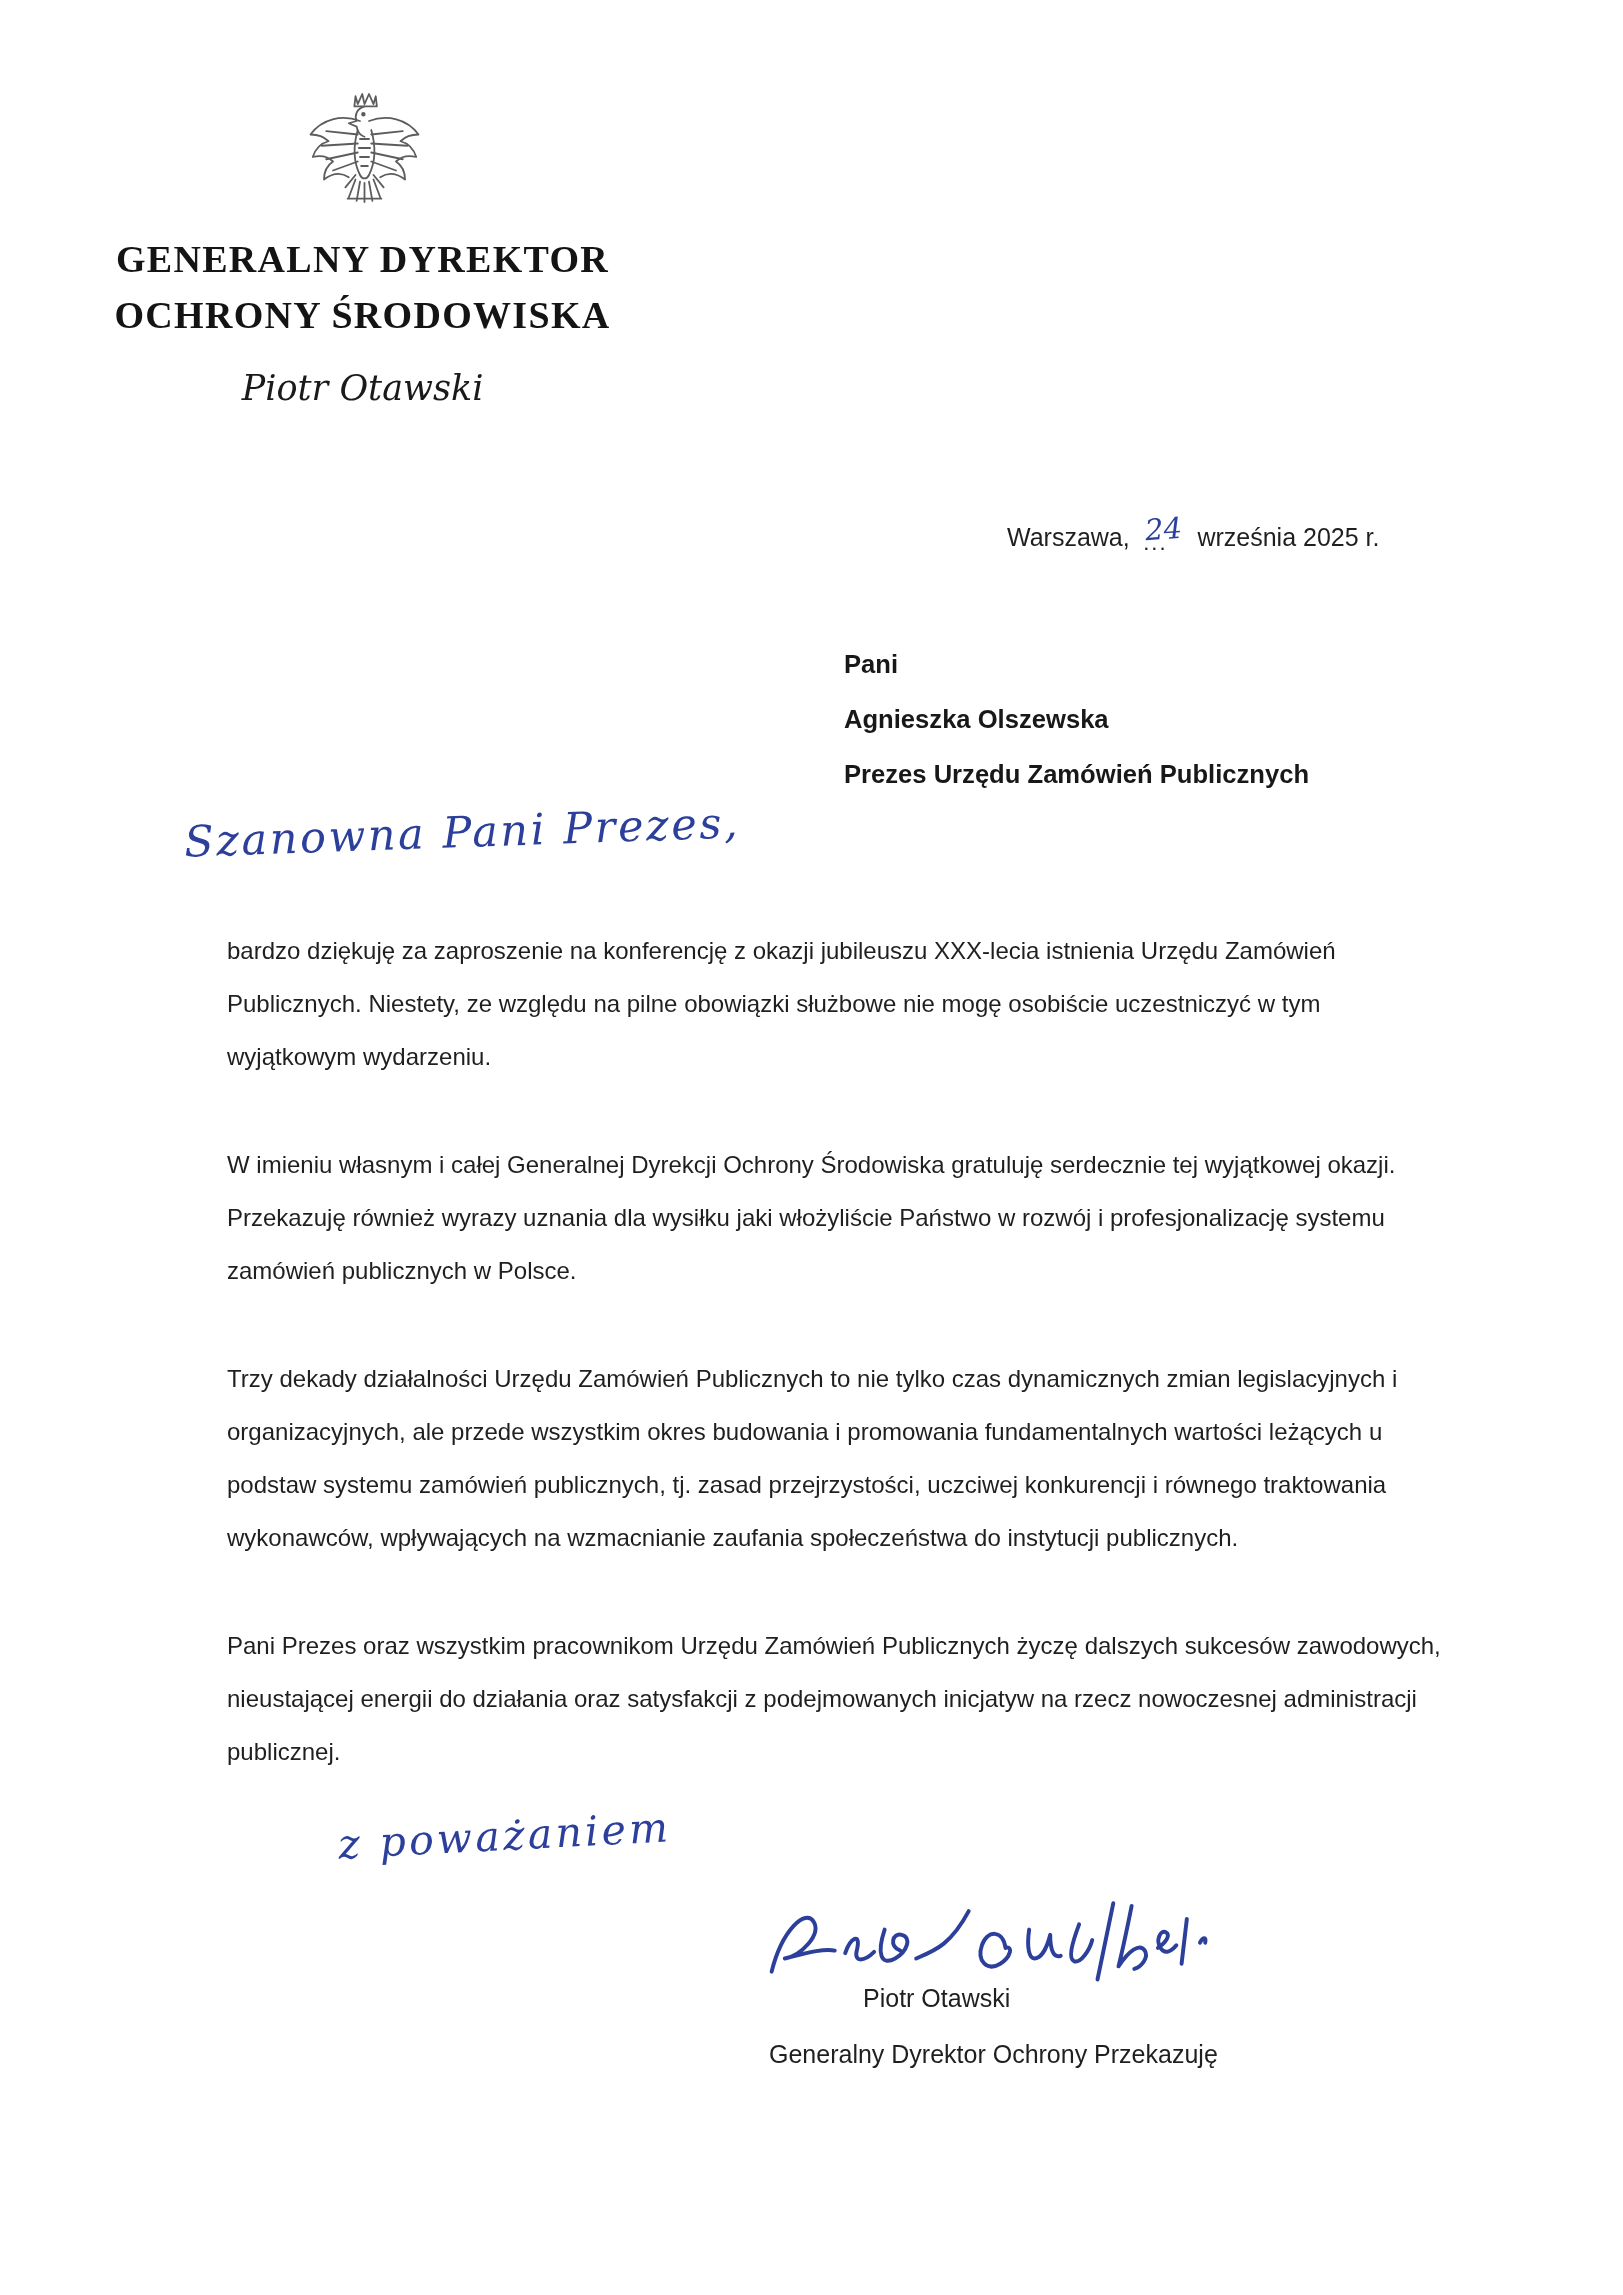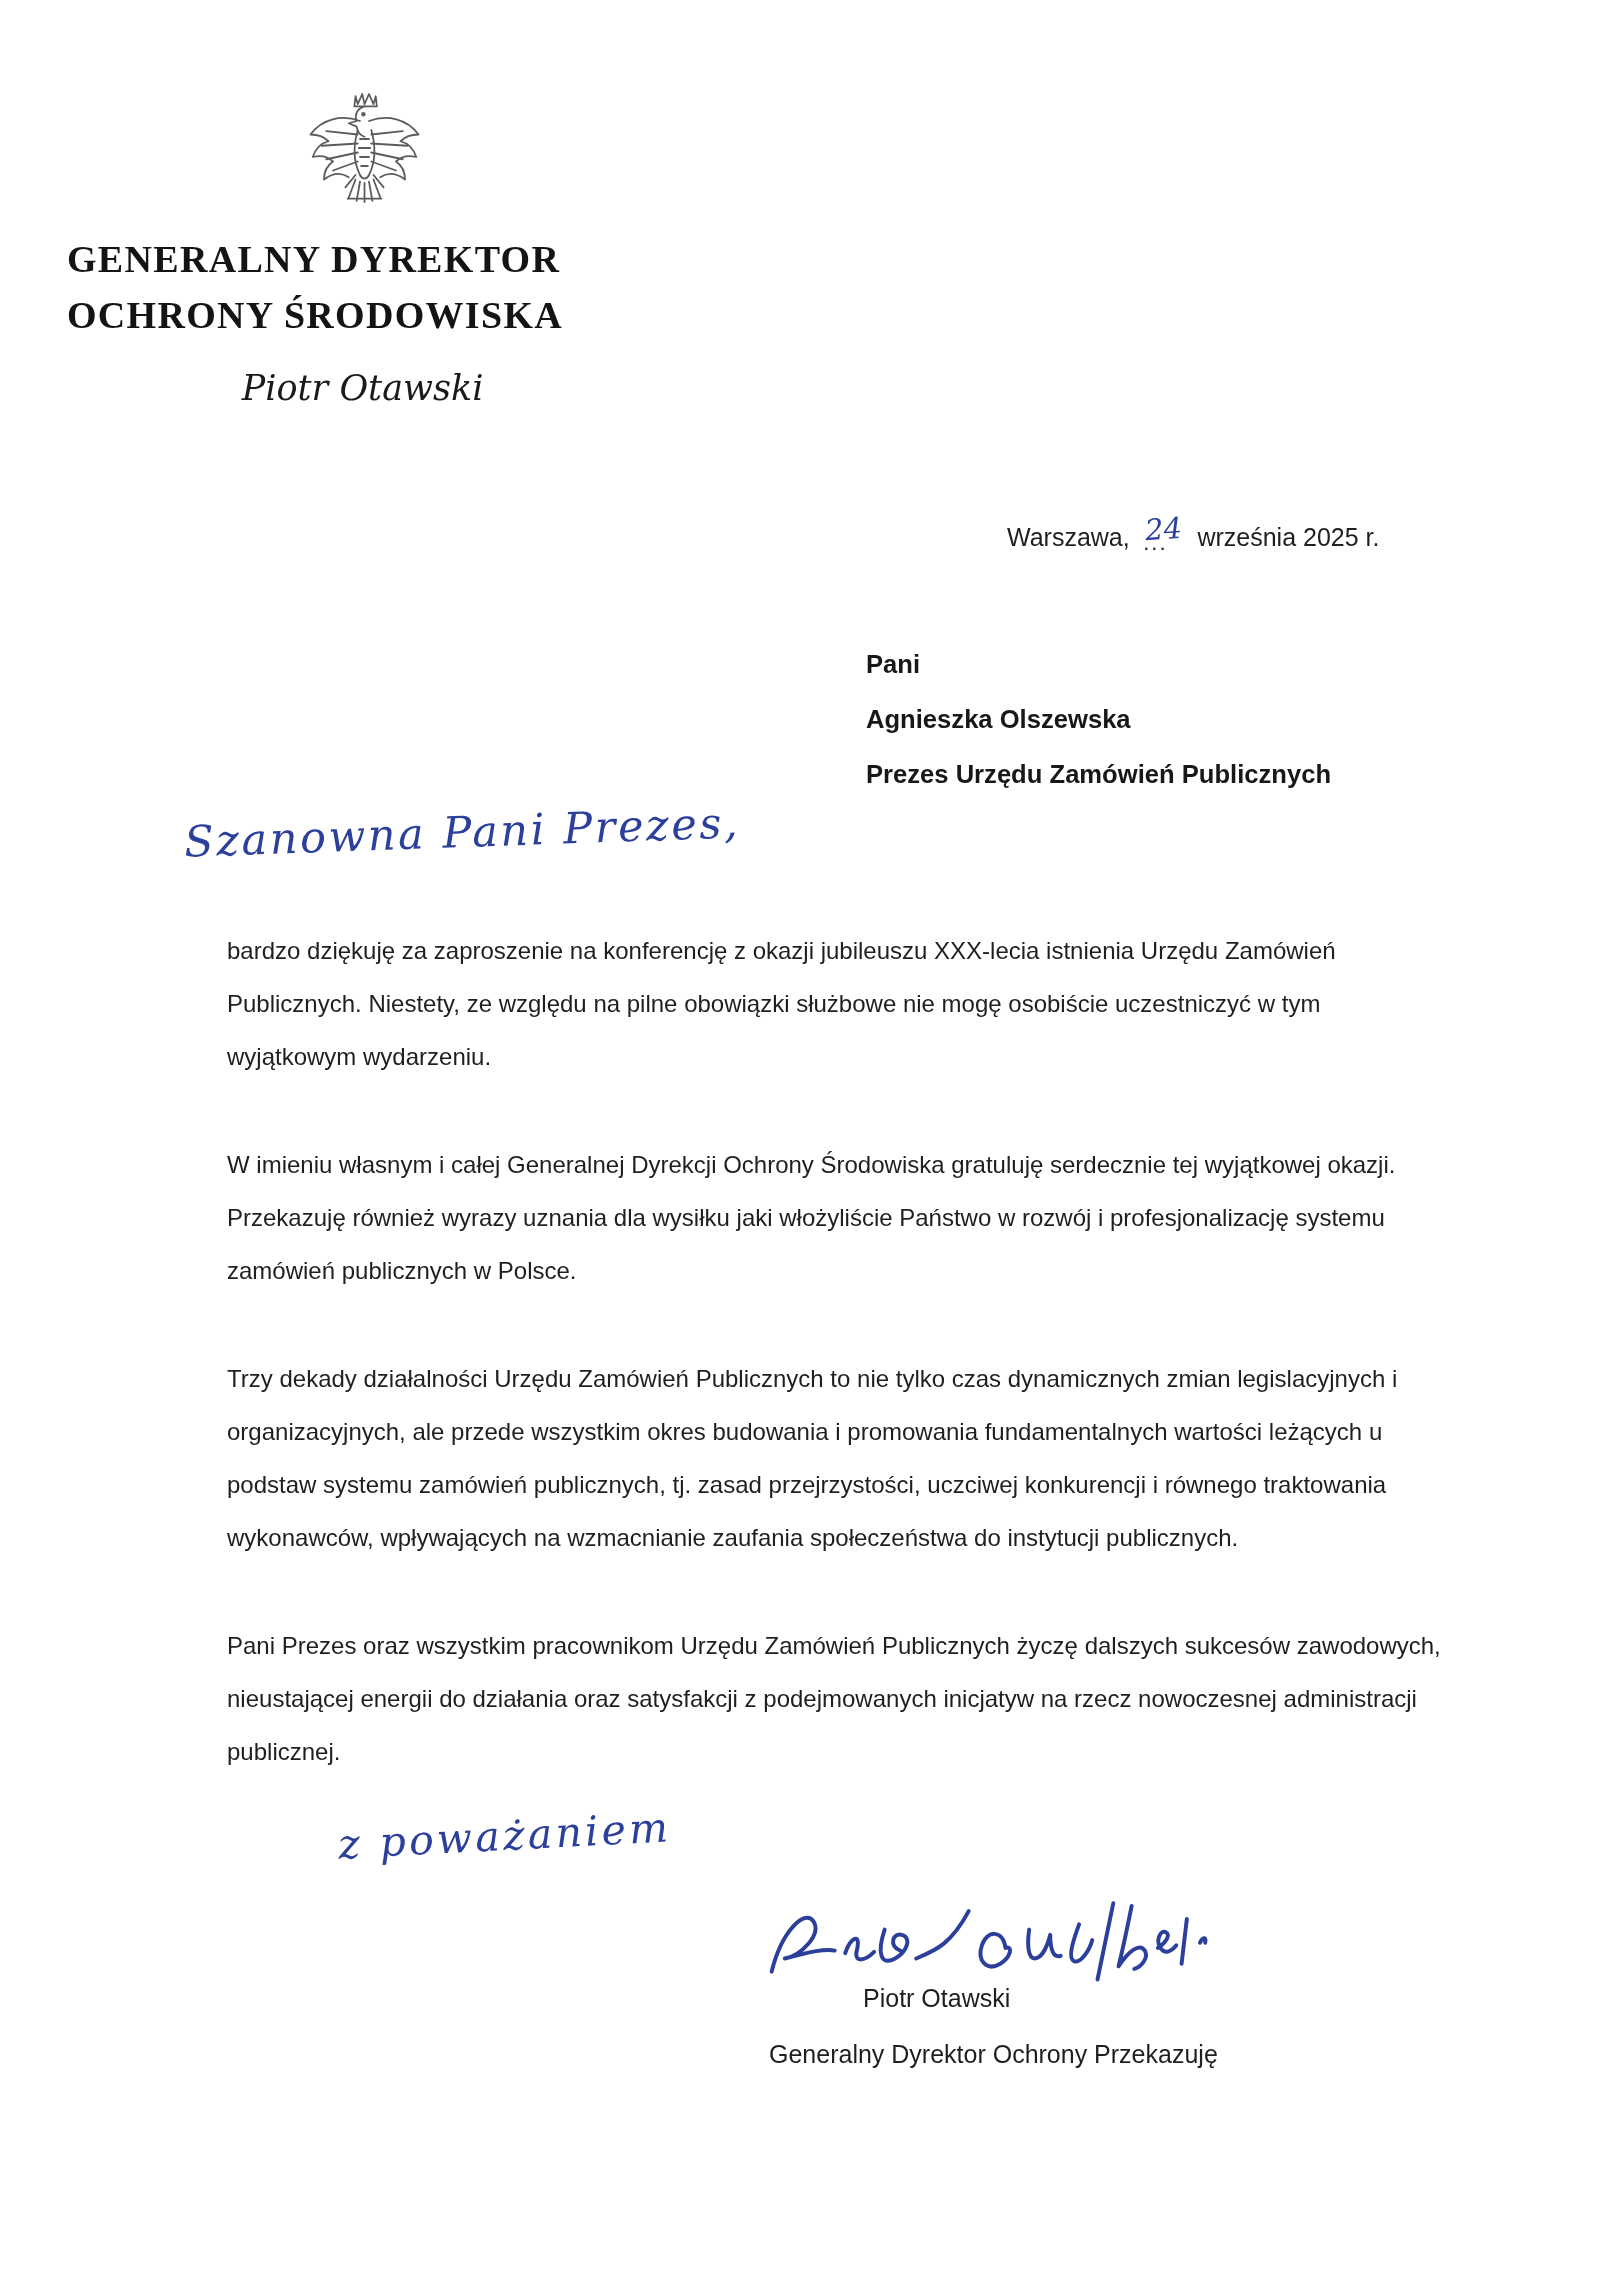--- a/index.html
+++ b/index.html
@@ -22,21 +22,21 @@
     left: 297px;
     top: 85px;
     width: 135px;
     height: 135px;
   }
   .letterhead-title {
     position: absolute;
     left: 67px;
     top: 231px;
     width: 591px;
-    text-align: left;
+    text-align: center;
     font-family: "Liberation Serif", serif;
     font-weight: bold;
     font-size: 38px;
     letter-spacing: 1.3px;
     line-height: 56px;
     color: #141414;
   }
   .letterhead-name {
     position: absolute;
     left: 67px;
@@ -80,21 +80,21 @@
     left: 2.6px;
     bottom: -2.6px;
     font-size: 22px;
     letter-spacing: 2px;
     color: #222;
   }
 
   
   .recipient {
     position: absolute;
-    left: 866px;
+    left: 844px;
     top: 637px;
     font-size: 25.6px;
     font-weight: bold;
     line-height: 55px;
     color: #181818;
   }
 
   
   .salutation {
     position: absolute;

